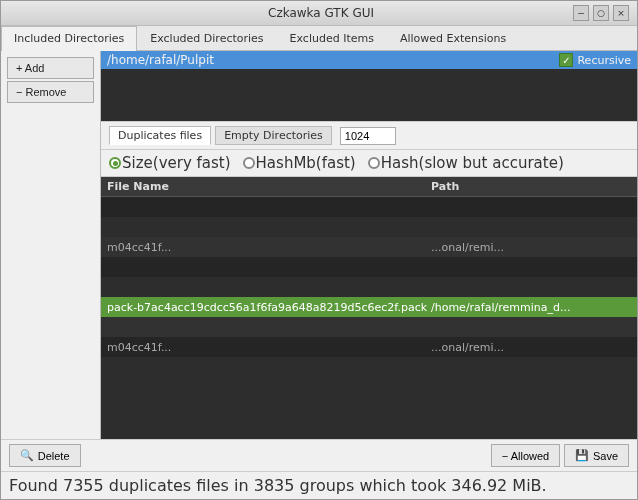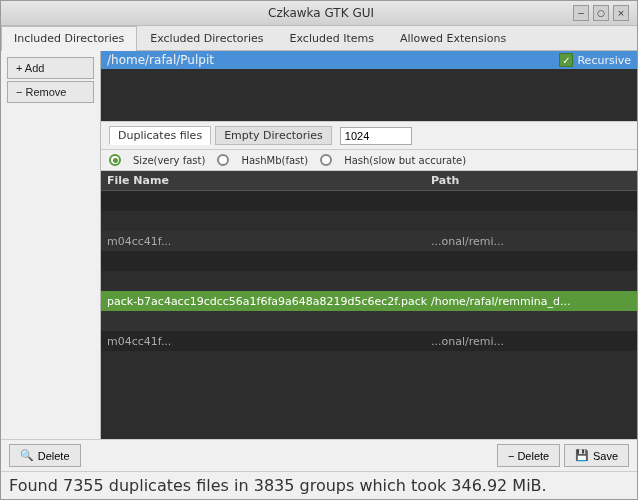--- a/index.html
+++ b/index.html
@@ -178,22 +178,22 @@
       background: #f0f0f0;
       padding: 4px 8px;
       display: flex;
       align-items: center;
       gap: 12px;
       border-bottom: 1px solid #ccc;
     }
     .radio-option {
       display: flex;
       align-items: center;
-      gap: 12px;
-      font-size: 10px;
+      gap: 1px;
+      font-size: 15px;
       color: #333;
       cursor: pointer;
       justify-content: flex-end;
     }
     .radio-dot {
       width: 12px;
       height: 12px;
       border-radius: 50%;
       border: 2px solid #888;
       background: white;
@@ -350,21 +350,21 @@
 
       <div class="options-bar">
         <div class="tabs-secondary" style="padding:0; border:none; background:transparent; display:flex; gap:4px;">
           <div class="tab-secondary active">
             <span>Duplicates files</span>
           </div>
           <div class="tab-secondary">
             <span>Empty Directories</span>
           </div>
         </div>
-        <input type="text" style="border: 1px solid rgb(170, 170, 170); padding: 2px 4px; font-size: 11px; width: 72px; background: white;" value="1024">
+        <input type="text" style="border: 1px solid rgb(170, 170, 170); padding: 2px 4px; font-size: 11px; width: 56px; background: white;" value="1024">
       </div>
 
       <div class="hash-options">
         <div class="radio-option">
           <div class="radio-dot checked"></div>
           <span>Size(very fast)</span>
         </div>
         <div class="radio-option">
           <div class="radio-dot"></div>
           <span>HashMb(fast)</span>
@@ -422,21 +422,21 @@
     </div>
   </div>
 
   <div class="bottom-bar">
     <button class="search-btn">
       <span>🔍</span>
       <span>Delete</span>
     </button>
     <div class="right-btns">
       <button class="delete-btn">
-        <span>− Delete</span>
+        <span>− Allowed</span>
       </button>
       <button class="save-btn">
         <span>💾</span>
         <span>Save</span>
       </button>
     </div>
   </div>
 
   <div class="status-bar">
     <span>Found 7355 duplicates files in 3835 groups which took 346.92 MiB.</span>

